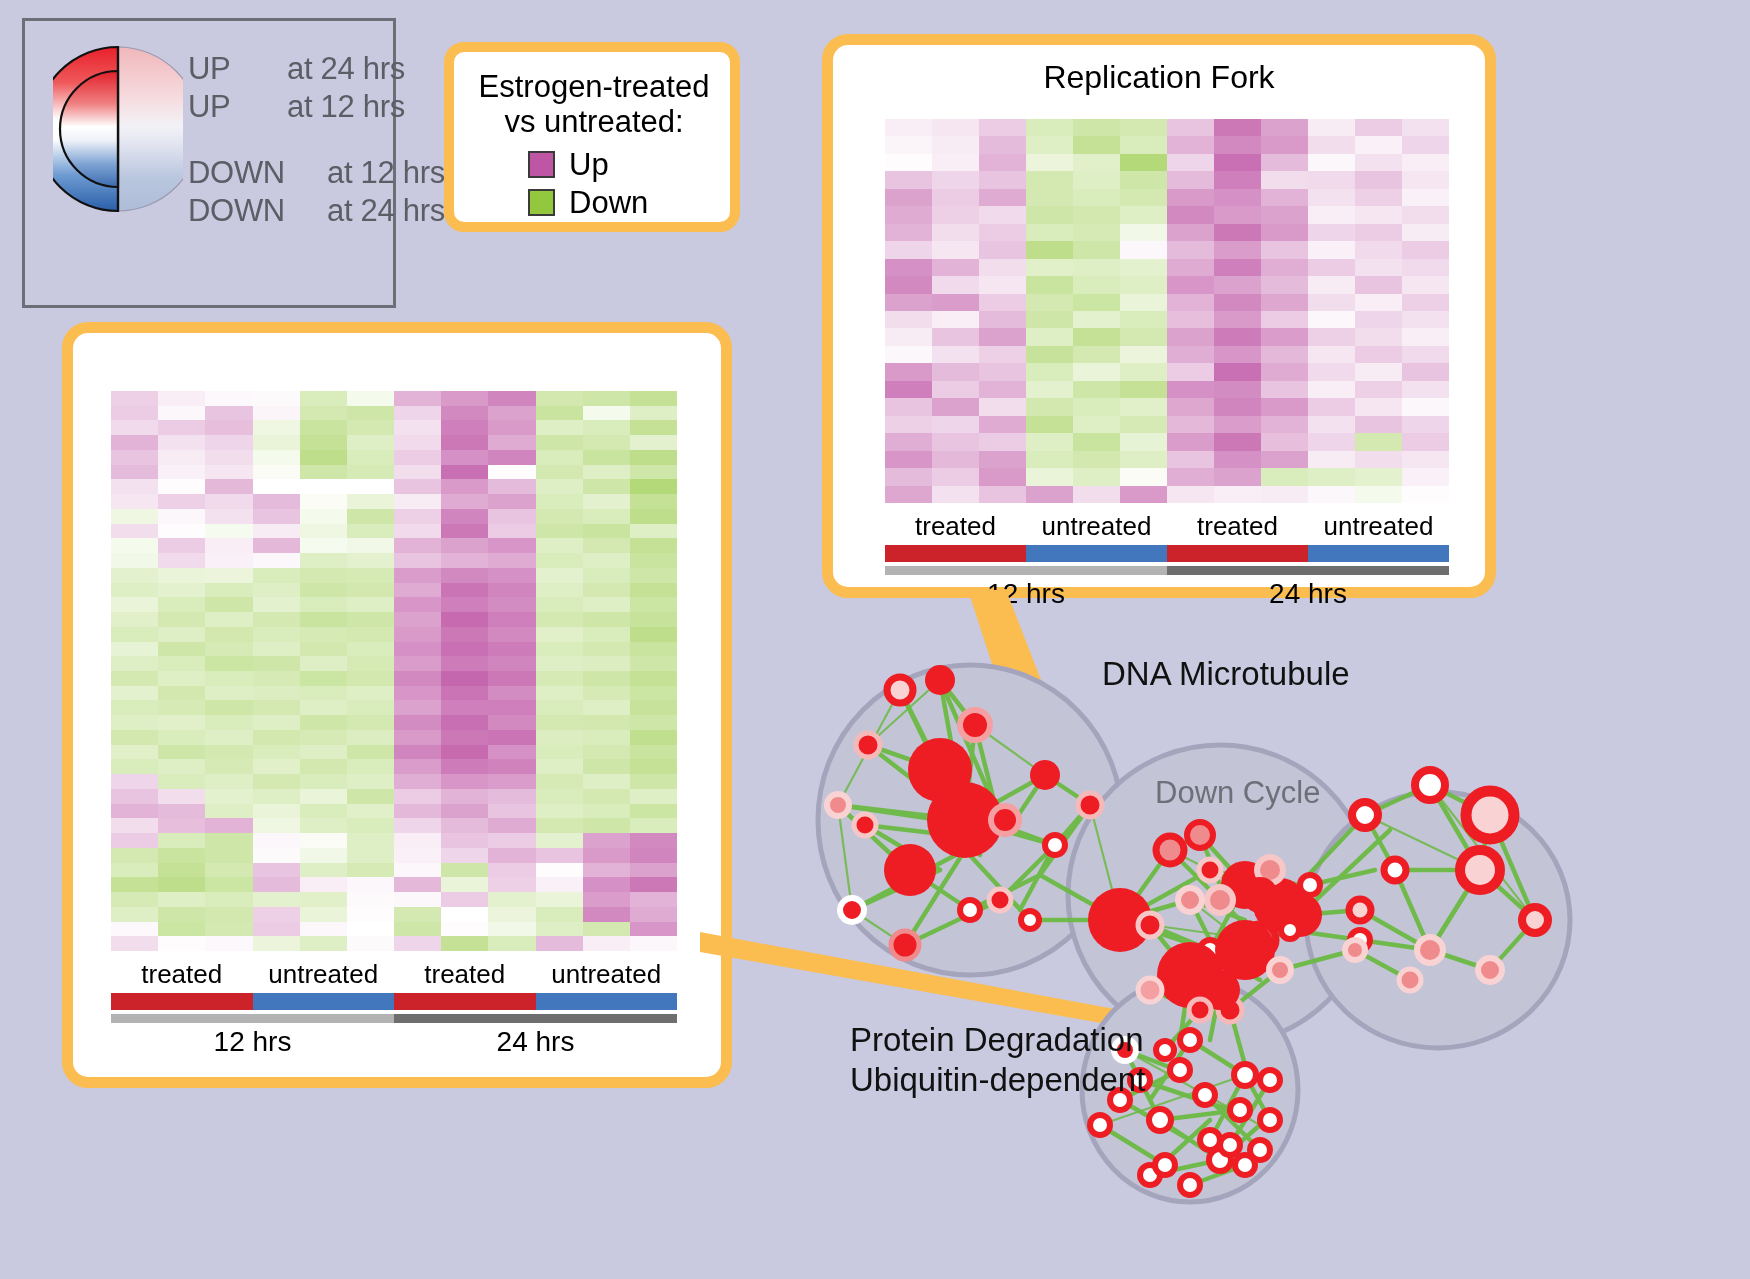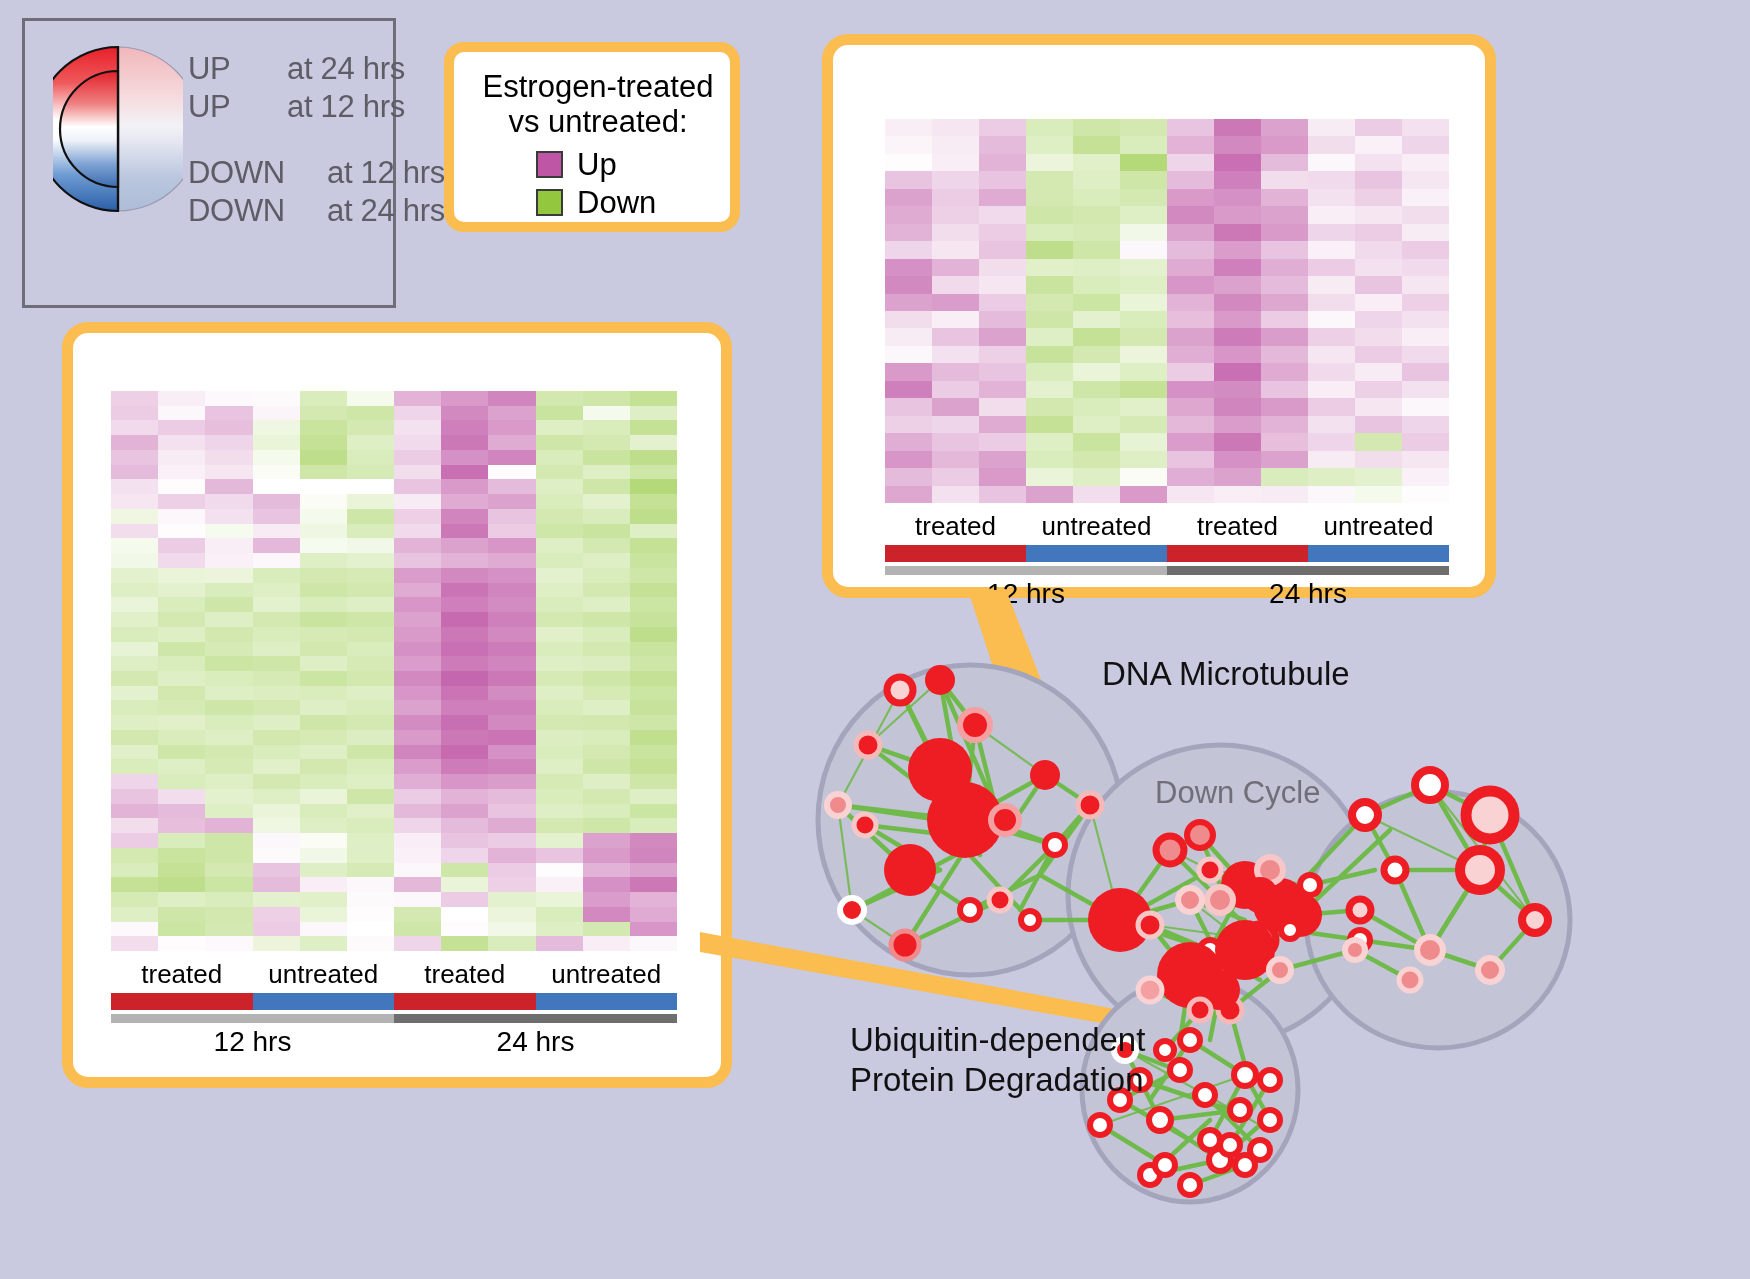--- a/index.html
+++ b/index.html
@@ -36,21 +36,21 @@
   #panel-apc { left:62px; top:322px; width:670px; height:766px; }
   #panel-key { left:444px; top:42px; width:296px; height:190px; border-radius:20px;
                border-width:10px; }
 
   .panel-title {
     text-align:center; font-size:32px; color:#000; font-weight:normal;
     margin:0; padding:0;
   }
 
   
-  #key-inner { padding:18px 14px 0 26px; }
+  #key-inner { padding:18px 14px 0 18px; }
   #key-head { text-align:center; font-size:31px; color:#000; line-height:1.12; }
   .key-rows { margin-top:6px; padding-left:56px; }
   .key-row { display:flex; align-items:center; gap:14px; height:38px; }
   .key-swatch { width:27px; height:27px; border:2px solid #3a3a3a; }
   .key-lbl { font-size:31px; color:#000; line-height:1; }
 
   
   .hm-grid { display:grid; gap:0; }
   .hm-cell { width:100%; height:100%; }
 
@@ -149,20 +149,21 @@
       </div>
       <div class="key-row">
         <span class="key-swatch" style="background:#93c83e"></span>
         <span class="key-lbl">Down</span>
       </div>
     </div>
   </div>
 </div>
 
 <div class="panel" id="panel-rep">
+  <div class="panel-title" style="margin-top:14px;">Replication Fork</div>
   <div class="hm-grid" id="hm-rep" style="grid-template-columns: repeat(12, 1fr); grid-template-rows: repeat(22, 1fr);">
       <div class="hm-cell" style="background: rgb(249, 238, 246);"></div>
       <div class="hm-cell" style="background: rgb(245, 230, 242);"></div>
       <div class="hm-cell" style="background: rgb(236, 204, 228);"></div>
       <div class="hm-cell" style="background: rgb(217, 236, 187);"></div>
       <div class="hm-cell" style="background: rgb(206, 230, 168);"></div>
       <div class="hm-cell" style="background: rgb(212, 233, 178);"></div>
       <div class="hm-cell" style="background: rgb(233, 196, 224);"></div>
       <div class="hm-cell" style="background: rgb(204, 120, 183);"></div>
       <div class="hm-cell" style="background: rgb(220, 162, 206);"></div>
@@ -1163,16 +1164,16 @@
       <circle cx="420" cy="520" r="10" fill="#ffffff" stroke="#ee1c23" stroke-width="6"></circle>
       <circle cx="440" cy="525" r="10" fill="#ffffff" stroke="#ee1c23" stroke-width="6"></circle>
       <circle cx="375" cy="545" r="10" fill="#ffffff" stroke="#ee1c23" stroke-width="6"></circle>
       <circle cx="455" cy="545" r="10" fill="#ffffff" stroke="#ee1c23" stroke-width="6"></circle>
     </g>
   </svg>
 
   <div class="net-label" id="lbl-dna">DNA Microtubule</div>
   <div class="net-label" id="lbl-cc">Down Cycle</div>
   <div class="net-label" id="lbl-ub">
+    <div>Protein Degradation</div>
     <div>Ubiquitin-dependent</div>
-    <div>Protein Degradation</div>
   </div>
 </div>
 
 </body></html>

